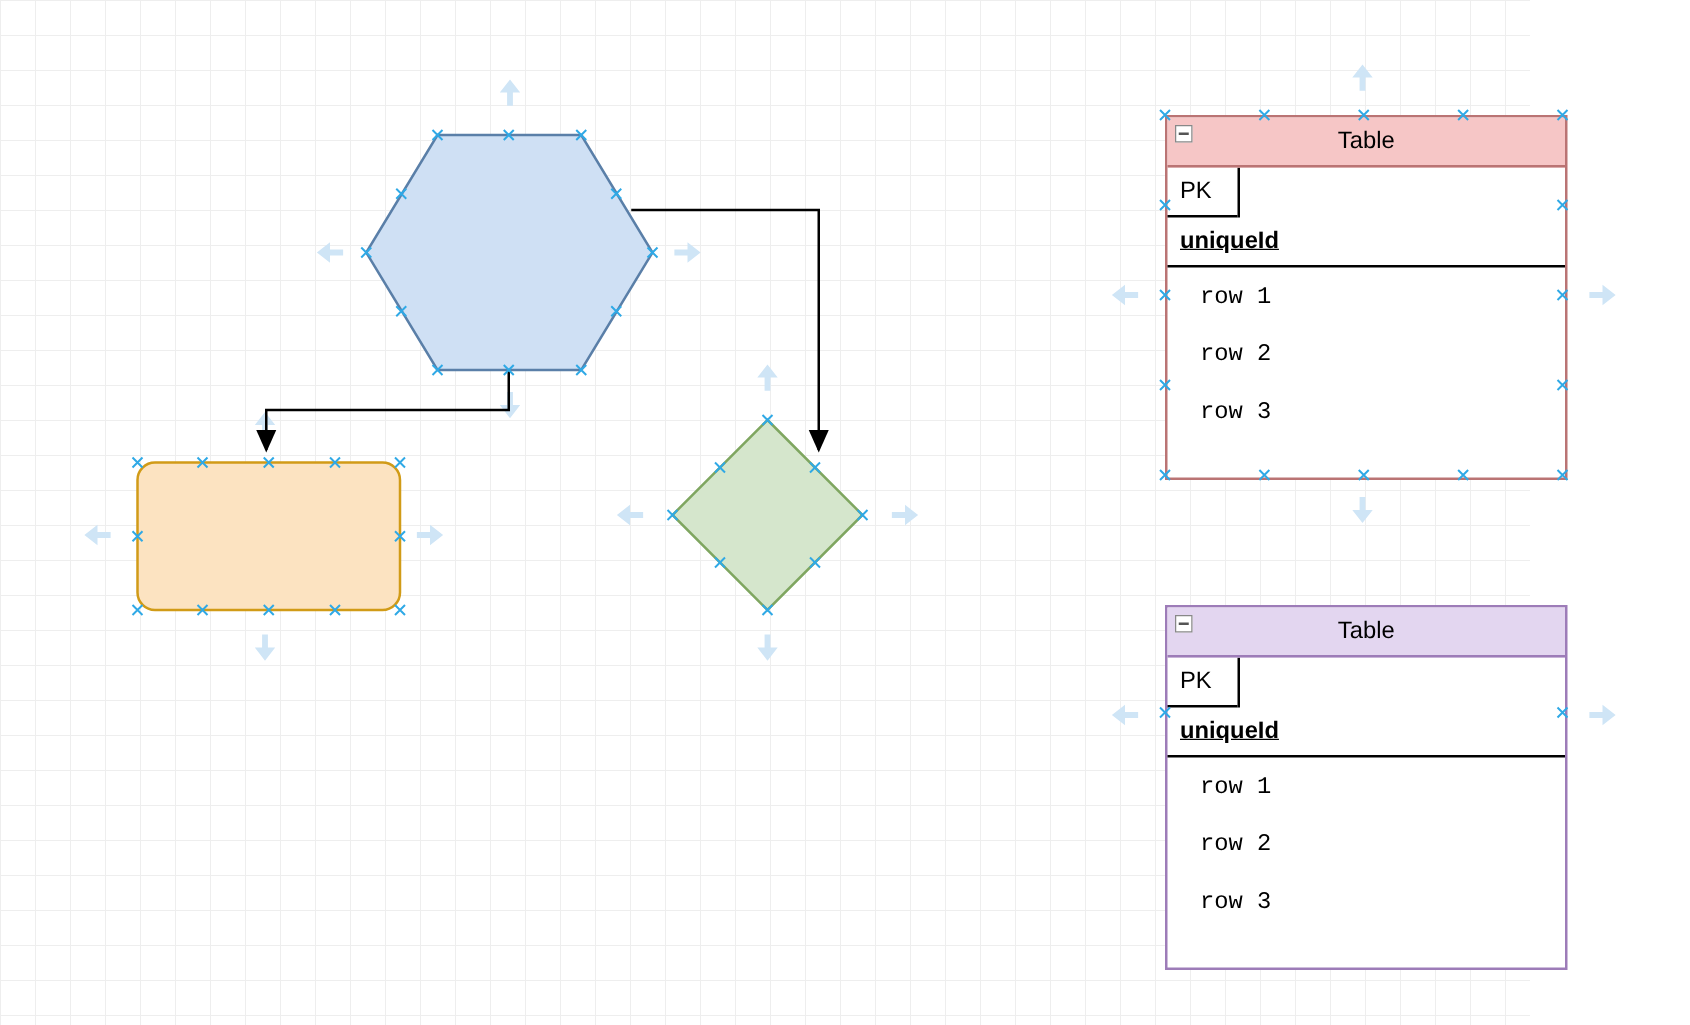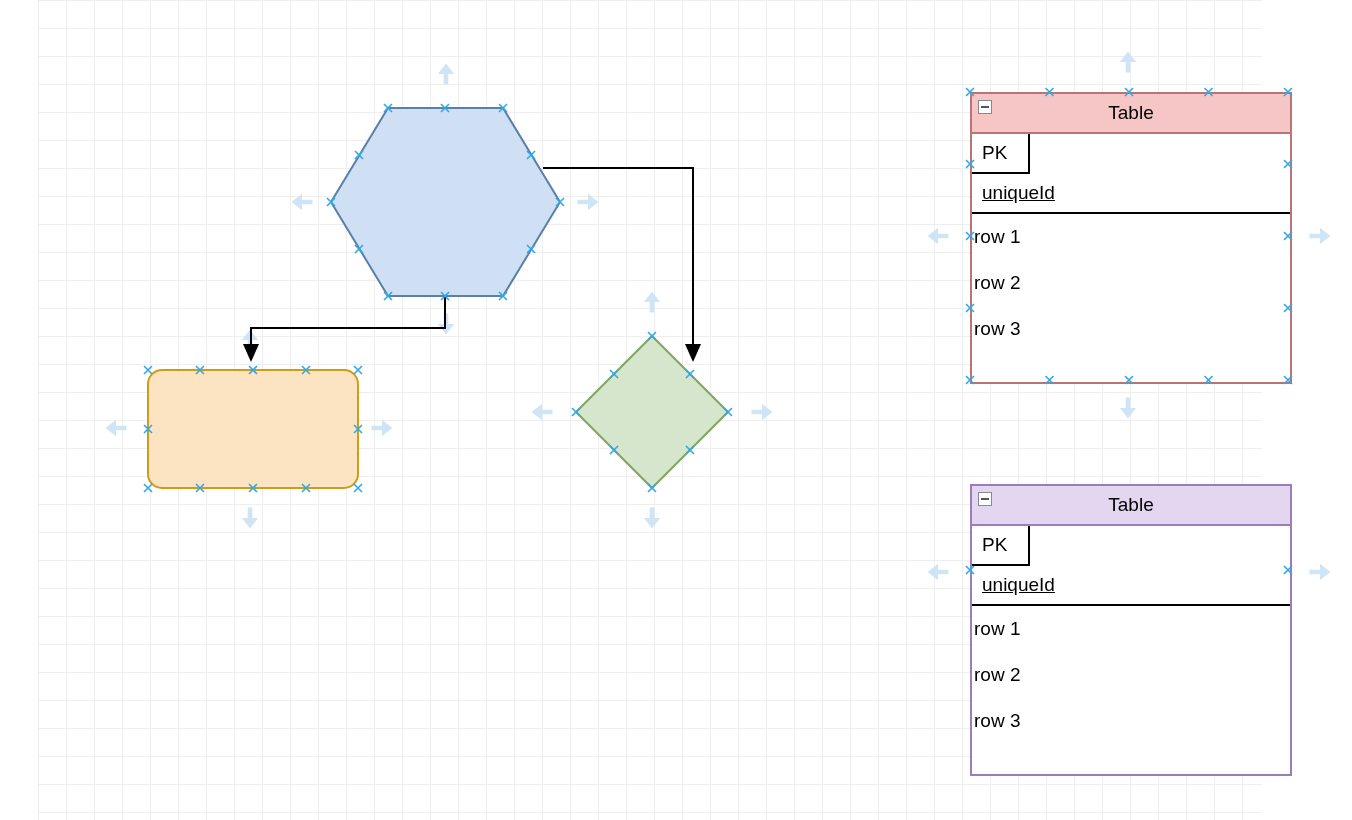--- a/index.html
+++ b/index.html
@@ -3,39 +3,38 @@
 <meta charset="utf-8">
 <style>
   html,body{margin:0;padding:0;width:1352px;height:820px;overflow:hidden;font-family:Helvetica,Arial,sans-serif;}
   .canvas{position:relative;width:1224px;height:820px;background:#fff;
     background-image:
       linear-gradient(#eeeeee 1px,transparent 1px),
       linear-gradient(90deg,#eeeeee 1px,transparent 1px),
       linear-gradient(#e1e1e1 1px,transparent 1px),
       linear-gradient(90deg,#e1e1e1 1px,transparent 1px);
     background-size:28px 28px,28px 28px,140px 140px,140px 140px;
-    margin-left:38px;
   }
   svg.overlay{position:absolute;left:0;top:0;width:1352px;height:820px;pointer-events:none;}
   svg.overlay *{pointer-events:auto;}
   .dir-arrow{position:absolute;width:28px;height:28px;display:flex;align-items:center;justify-content:center;}
   .dir-arrow svg{width:28px;height:28px;}
   .dir-arrow path{fill:#cfe5f6;}
   .cpx{fill:none;stroke:#2fa9e6;stroke-width:1.6;}
   .entity{position:absolute;background:#fff;}
   .entity .hdr{display:flex;align-items:center;justify-content:center;height:38px;font-size:19px;position:relative;}
   .entity .collapse{position:absolute;left:6px;top:6px;width:14px;height:14px;border:1px solid #888;background:#fff;box-sizing:border-box;display:flex;align-items:center;justify-content:center;}
   .entity .collapse span{display:block;width:8px;height:2px;background:#555;}
   .entity .body{display:flex;flex-direction:column;}
   .entity .keycol{width:58px;border-right:2px solid #000;box-sizing:border-box;}
   .entity .rowscol{flex:1;}
   .entity .pkrow{height:38px;display:flex;align-items:center;padding:0 10px;font-size:19px;}
   .entity .pkline{border-bottom:2px solid #000;}
-  .entity .pkname{font-weight:normal;text-decoration:underline;}
-  .entity .drow{height:46px;display:flex;align-items:center;padding:0 2px;font-size:19px;}
+  .entity .pkname{font-weight:bold;text-decoration:underline;}
+  .entity .drow{height:46px;display:flex;align-items:center;padding:0 26px;font-size:19px;font-family:Liberation Mono, monospace;}
 </style>
 </head>
 <body>
 
 <div class="canvas">
 
   <div class="dir-arrow" style="left:394px;top:60px">
       <svg viewBox="0 0 24 24">
         <path d="M12 3 L19 12 L14 12 L14 21 L10 21 L10 12 L5 12 Z"></path>
       </svg>

